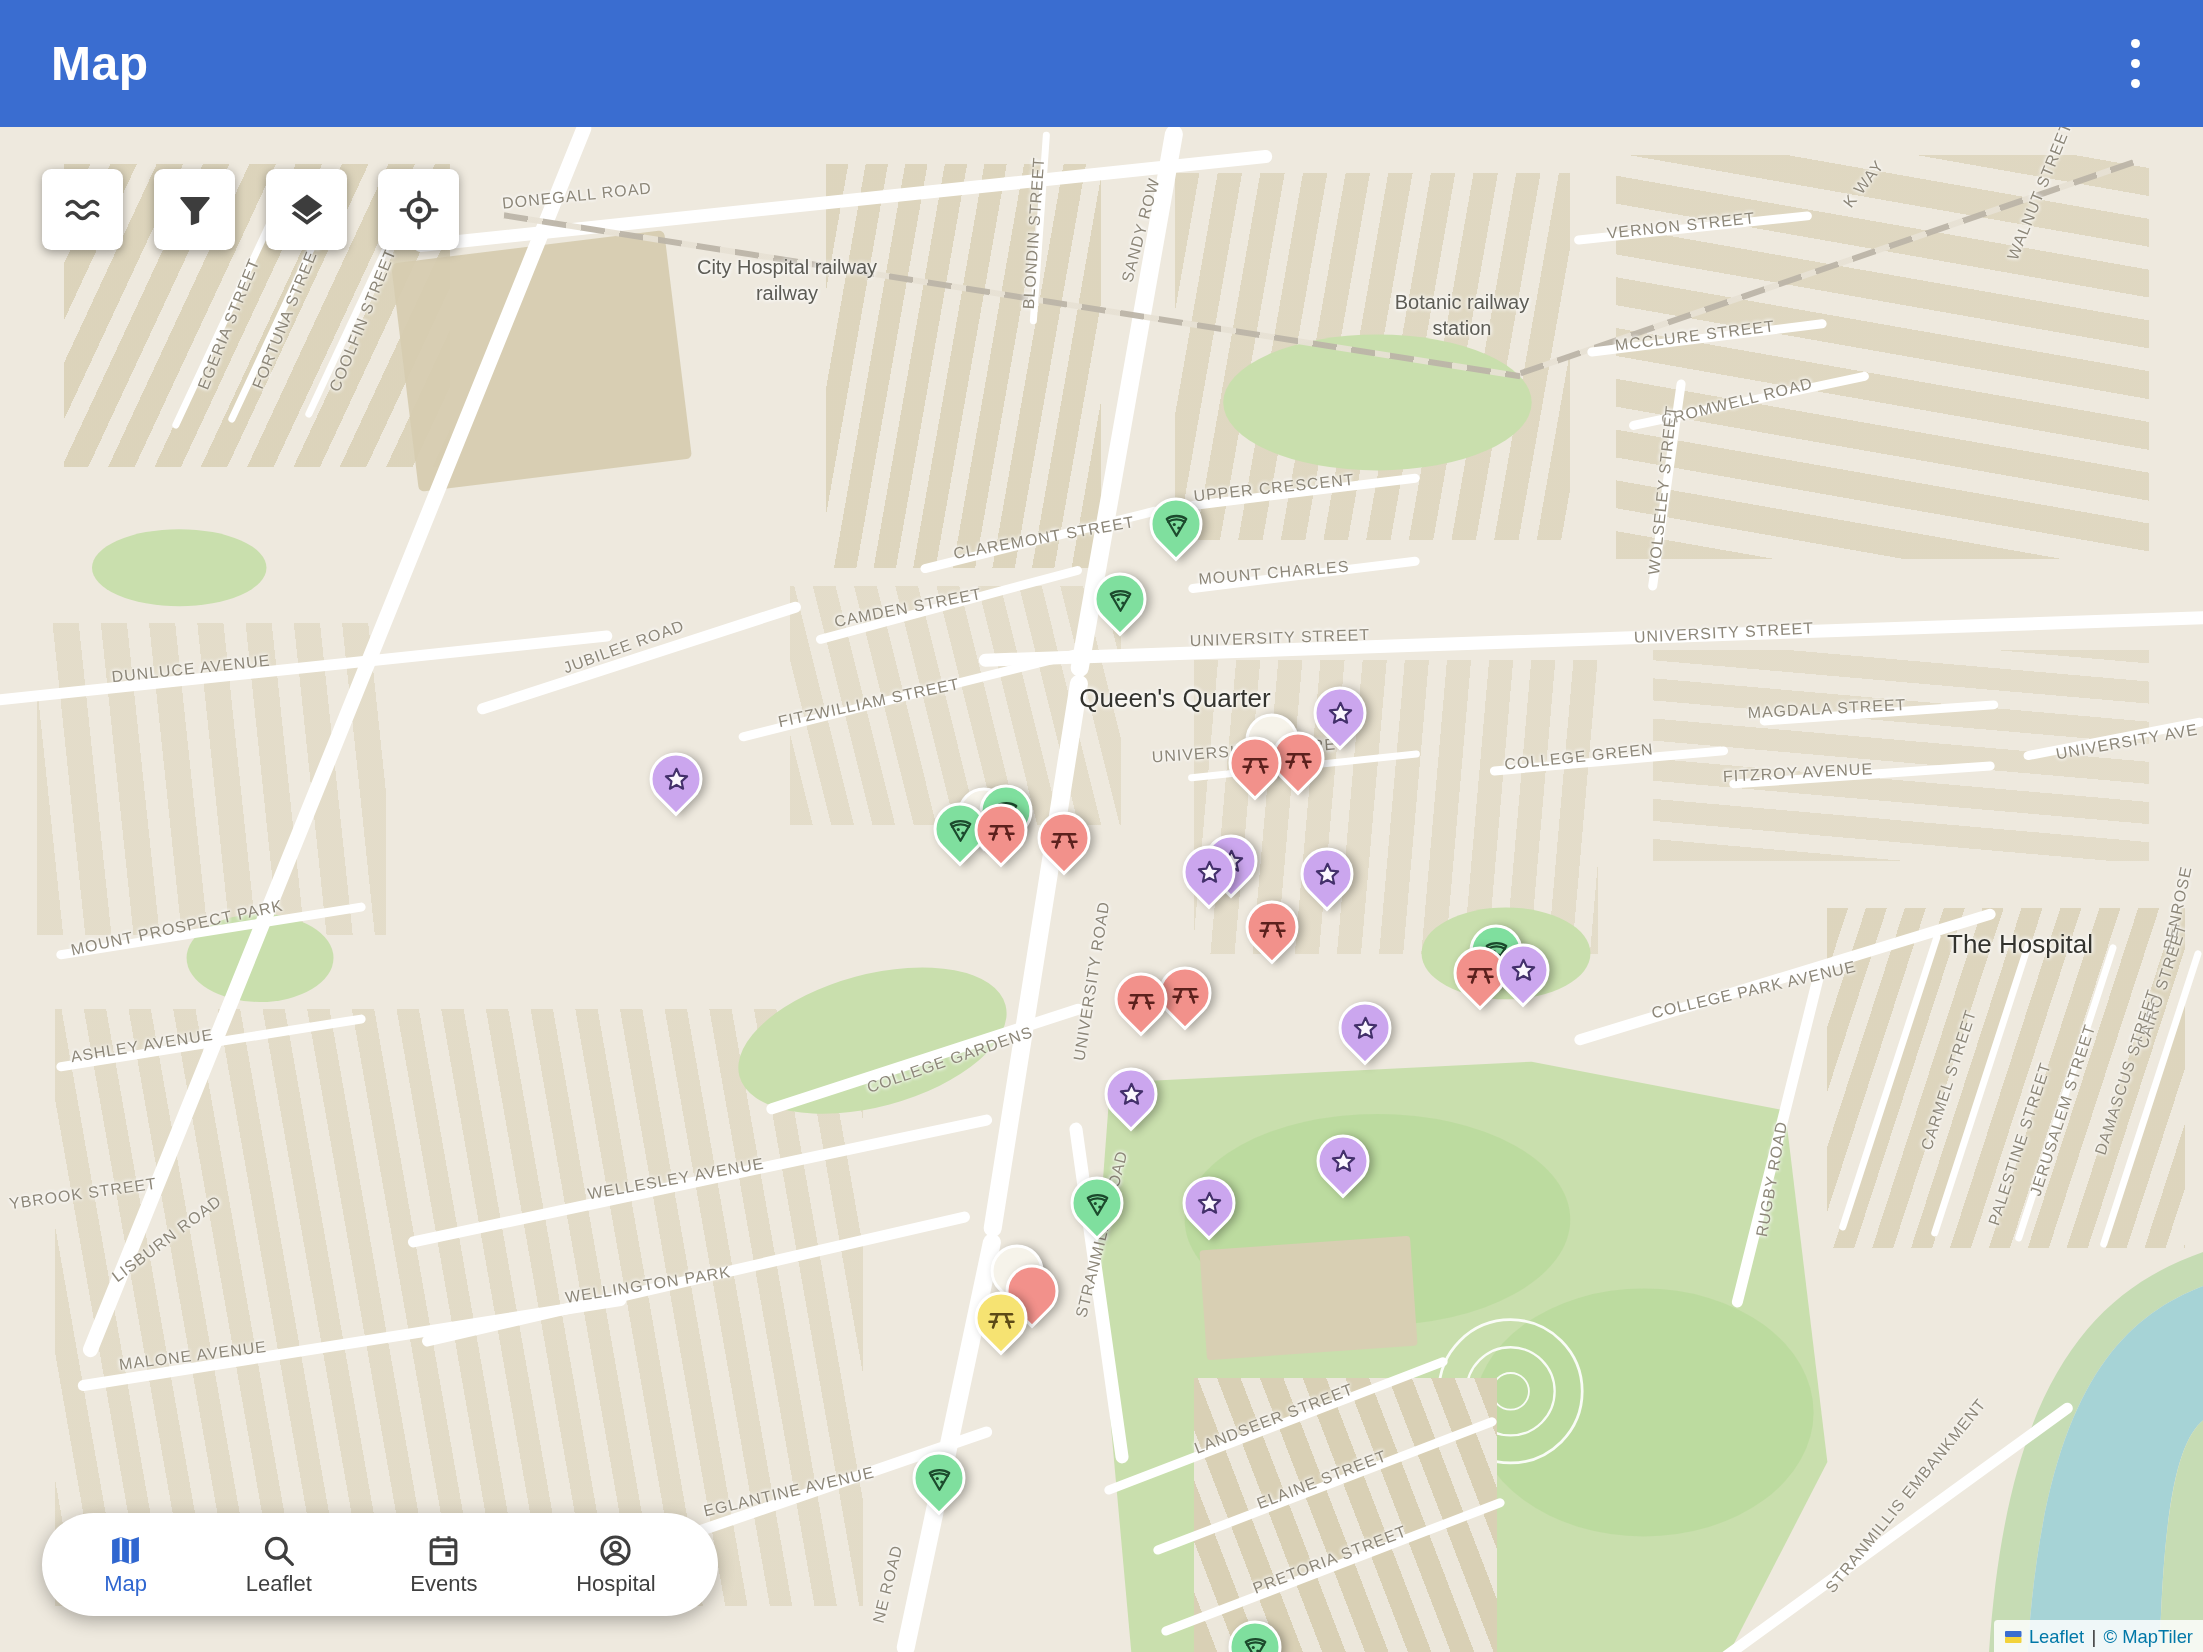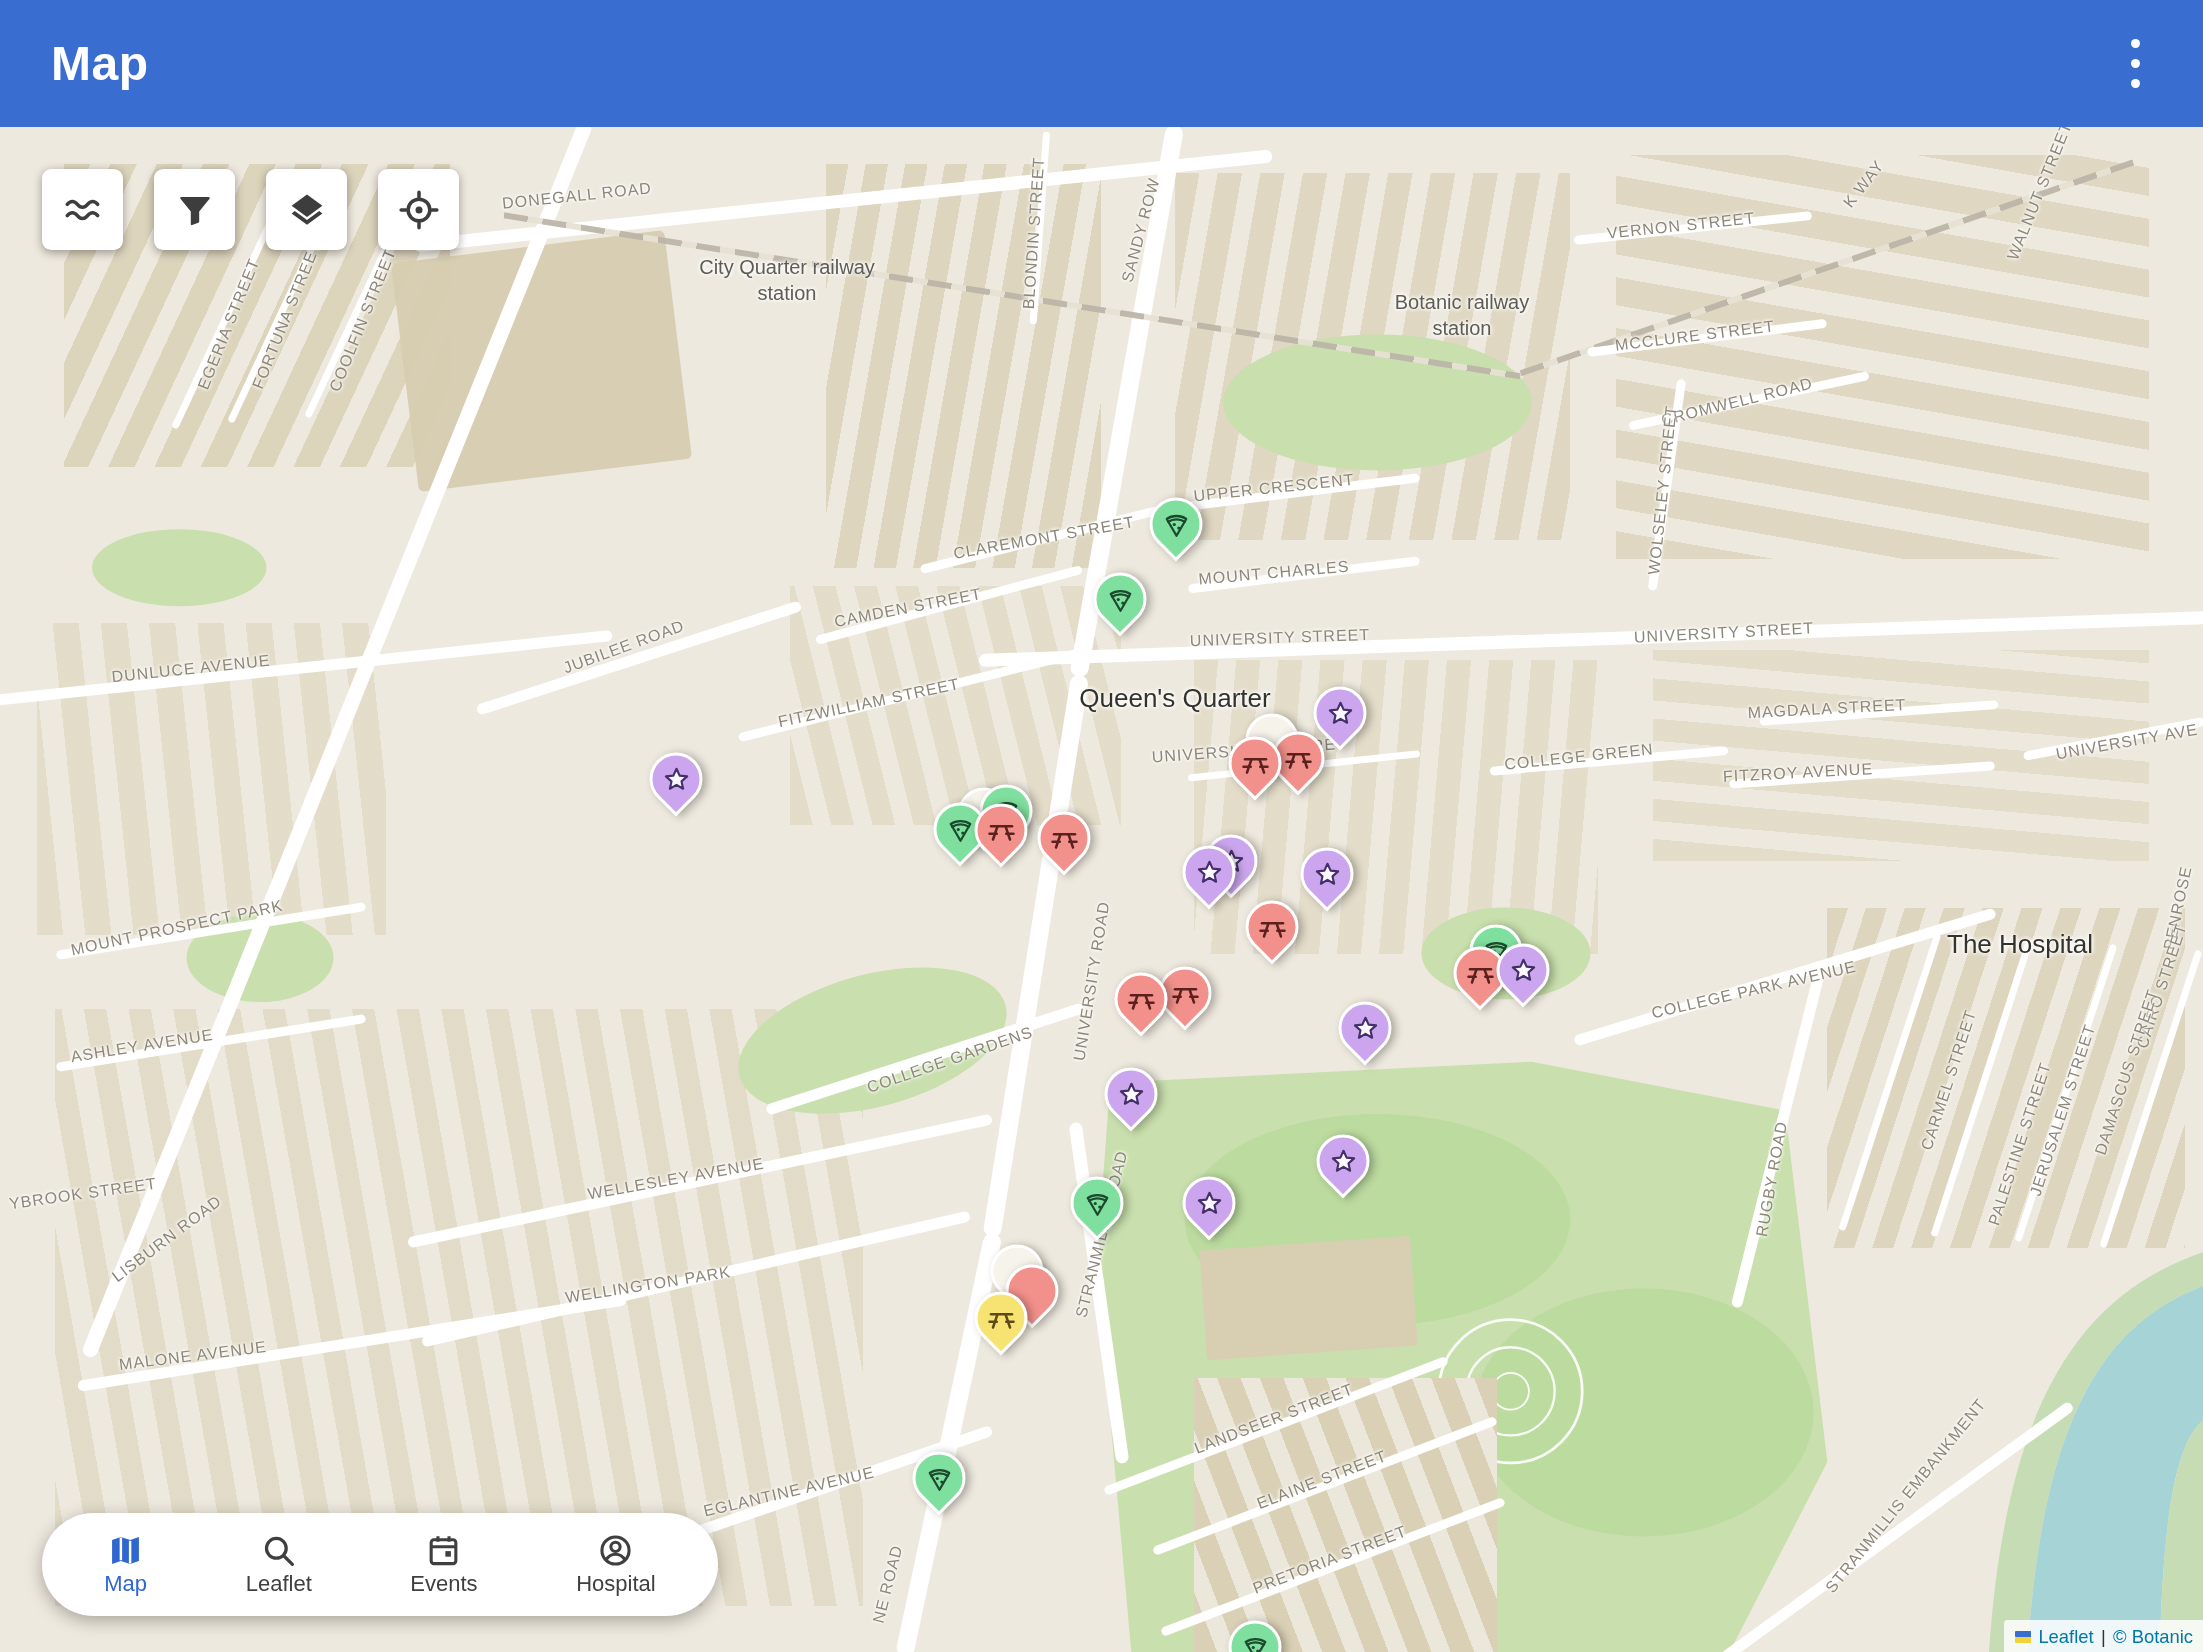--- a/index.html
+++ b/index.html
@@ -201,21 +201,21 @@
         <span class="street-label" style="left: 648px; top: 1158px; transform: translate(-50%, -50%) rotate(-9deg);">WELLINGTON PARK</span>
         <span class="street-label" style="left: 83px; top: 1067px; transform: translate(-50%, -50%) rotate(-8deg);">YBROOK STREET</span>
         <span class="street-label" style="left: 167px; top: 1112px; transform: translate(-50%, -50%) rotate(-37deg);">LISBURN ROAD</span>
         <span class="street-label" style="left: 193px; top: 1229px; transform: translate(-50%, -50%) rotate(-7deg);">MALONE AVENUE</span>
         <span class="street-label" style="left: 789px; top: 1365px; transform: translate(-50%, -50%) rotate(-13deg);">EGLANTINE AVENUE</span>
         <span class="street-label" style="left: 888px; top: 1457px; transform: translate(-50%, -50%) rotate(-76deg);">NE ROAD</span>
         <span class="street-label" style="left: 1274px; top: 1292px; transform: translate(-50%, -50%) rotate(-21deg);">LANDSEER STREET</span>
         <span class="street-label" style="left: 1322px; top: 1353px; transform: translate(-50%, -50%) rotate(-21deg);">ELAINE STREET</span>
         <span class="street-label" style="left: 1330px; top: 1433px; transform: translate(-50%, -50%) rotate(-21deg);">PRETORIA STREET</span>
         <span class="street-label" style="left: 1906px; top: 1369px; transform: translate(-50%, -50%) rotate(-51deg);">STRANMILLIS EMBANKMENT</span>
-        <span class="place-label station" style="left: 787px; top: 154px; width: 197px;">City Quarter railway station</span>
+        <span class="place-label station" style="left: 787px; top: 154px; width: 197px;">City Hospital railway railway</span>
         <span class="place-label station" style="left: 1462px; top: 189px; width: 170px; text-align: center;">Botanic railway station</span>
         <span class="place-label district" style="left: 1175px; top: 571px;">Queen's Quarter</span>
         <span class="place-label district" style="left: 2020px; top: 817px;">The Hospital</span>
       </div>
     <div class="pins-layer">
         <div class="pin c-green" style="left: 1176px; top: 397px; z-index: 100;">
           <span class="ic">
             <svg viewBox="0 0 24 24" fill="none" stroke="currentColor" stroke-width="1.8" stroke-linejoin="round" stroke-linecap="round">
               <path d="M4.2 7.6 C8.4 4.4 15.6 4.4 19.8 7.6 L12 21 Z"></path>
               <path d="M5.4 9.8 C9.2 7.2 14.8 7.2 18.6 9.8"></path>
@@ -537,18 +537,18 @@
       </button>
     </nav>
 
     <div class="attrib">
       <svg width="16.5" height="12" viewBox="0 0 18 13">
           <rect width="18" height="6.5" fill="#3a6dd0" rx="1"></rect>
           <rect y="6.5" width="18" height="6.5" fill="#f2d23a" rx="1"></rect>
         </svg>
       <a>Leaflet</a>
       <span>|</span>
-      <a>© Botanic</a>
+      <a>© MapTiler</a>
     </div>
 
   </div>
 </div>
 
 
 </body></html>

